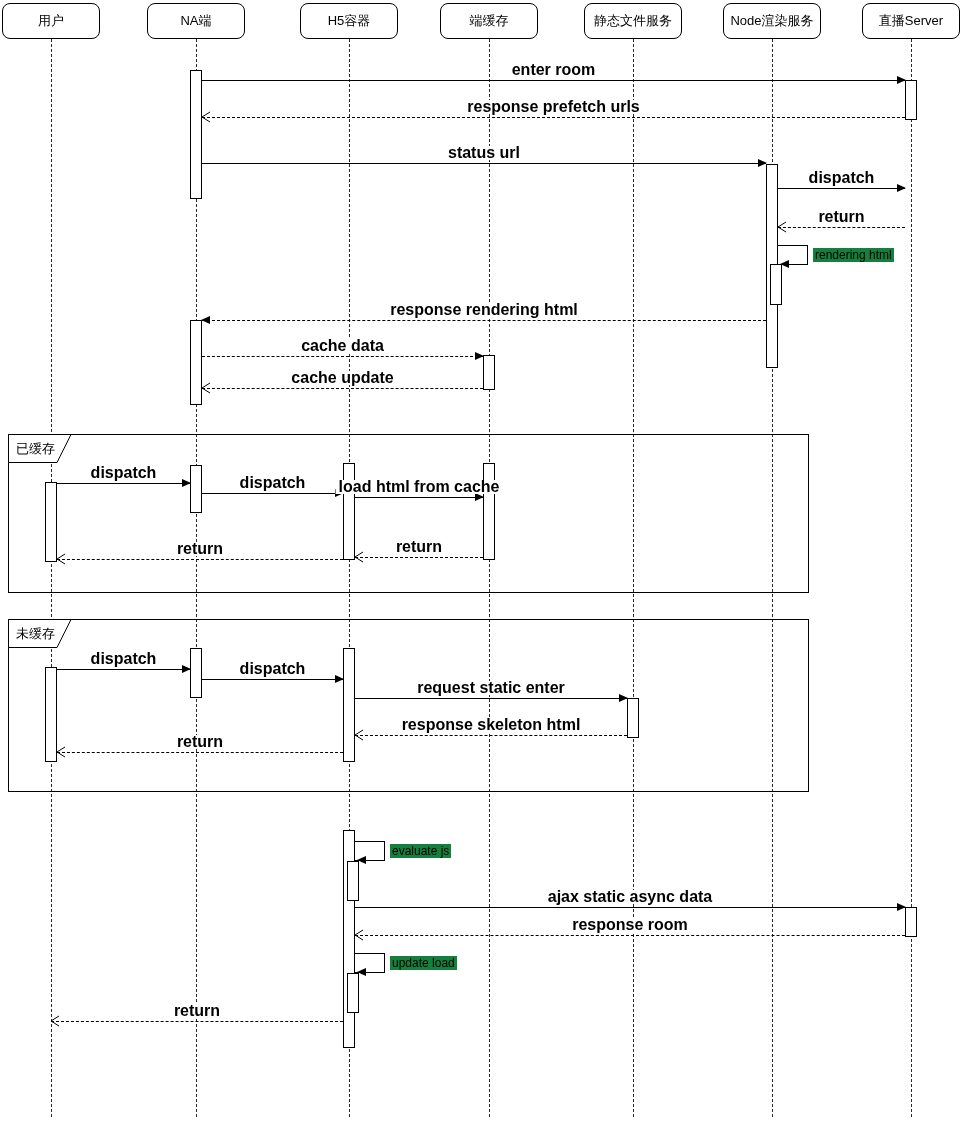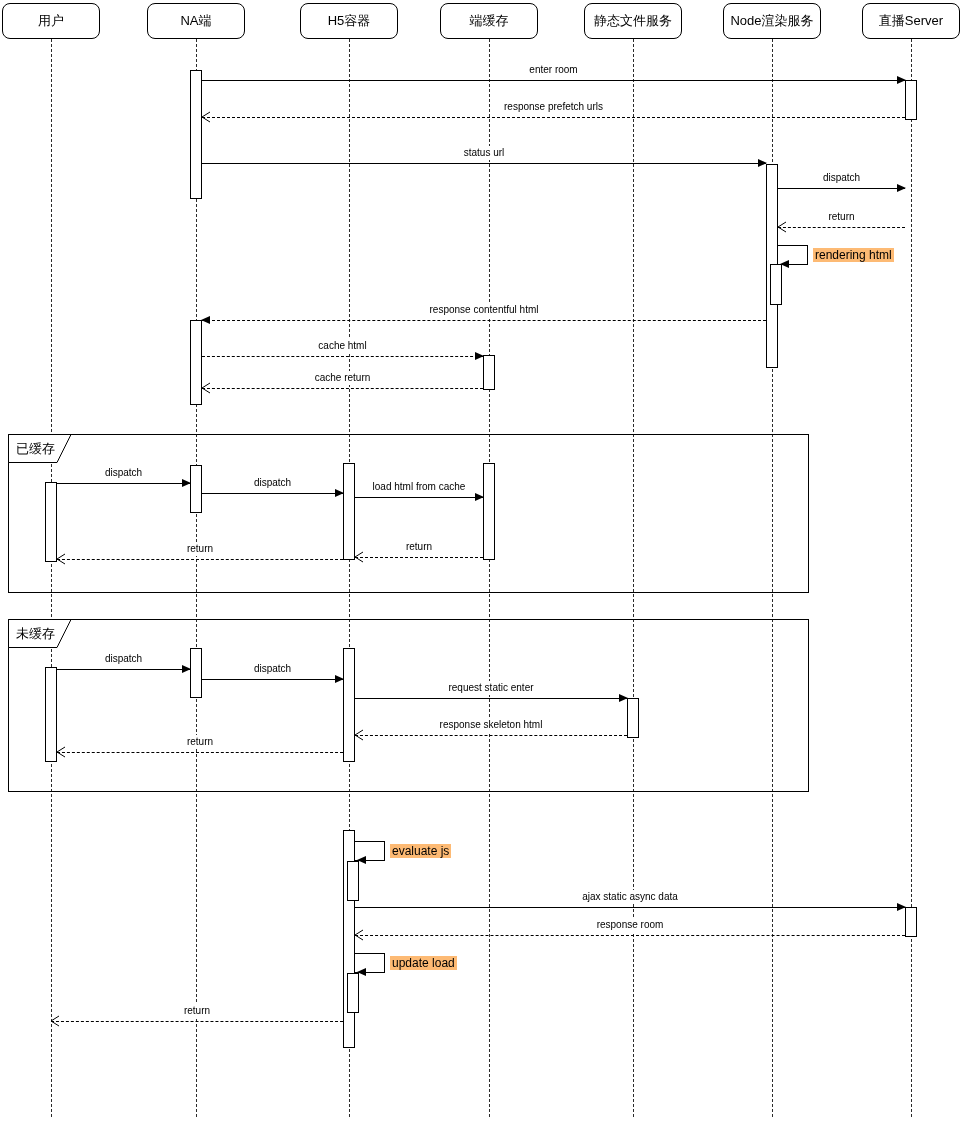--- a/index.html
+++ b/index.html
@@ -10,30 +10,30 @@
                border-radius:8px;display:flex;align-items:center;justify-content:center;
                font-size:13px;z-index:4;box-sizing:border-box;}
   .activation{position:absolute;width:12px;background:#fff;border:1px solid #000;z-index:2;box-sizing:border-box;}
   .frame{position:absolute;border:1px solid #000;z-index:1;box-sizing:border-box;}
   .frame-tab{position:absolute;top:-1px;left:-1px;width:64px;height:37px;z-index:2;}
   .frame-tab svg{position:absolute;left:0;top:0;}
   .frame-label{position:absolute;left:8px;top:6px;font-size:13px;white-space:nowrap;}
   .msg{position:absolute;height:0;z-index:3;}
   .msg .line{position:absolute;left:0;top:0;width:100%;border-top:1px solid #000;box-sizing:border-box;}
   .msg.dashed .line{border-top-style:dashed;}
-  .msg .label{position:absolute;top:-17px;left:50%;transform:translateX(-50%);font-size:10px;
-              background:#fff;padding:0 3px;white-space:nowrap;line-height:14px;}
+  .msg .label{position:absolute;top:-17px;left:50%;transform:translateX(-50%);font-size:16px;
+              background:#fff;padding:0 3px;white-space:nowrap;line-height:14px;font-weight:bold;}
   .head{position:absolute;width:0;height:0;}
   .head.fr{right:-1px;top:-4px;border-left:9px solid #000;border-top:4px solid transparent;border-bottom:4px solid transparent;}
   .head.fl{left:-1px;top:-4px;border-right:9px solid #000;border-top:4px solid transparent;border-bottom:4px solid transparent;}
   svg.head-open{position:absolute;left:-2px;top:-7px;}
   .selfmsg{position:absolute;width:30px;height:20px;border:1px solid #000;border-left:none;z-index:3;box-sizing:border-box;}
   .selfhead{position:absolute;left:2px;top:14px;width:0;height:0;
             border-right:9px solid #000;border-top:4px solid transparent;border-bottom:4px solid transparent;}
-  .self-label{position:absolute;left:35px;top:2px;font-size:12px;white-space:nowrap;background:#fdba74;padding:0 2px;}
+  .self-label{position:absolute;left:35px;top:2px;font-size:12px;white-space:nowrap;background:#15803d;padding:0 2px;}
 </style>
 </head>
 <body>
 
 <div id="stage">
 
   <div class="lifeline" style="left:51px"></div>
   <div class="lifeline" style="left:196px"></div>
   <div class="lifeline" style="left:349px"></div>
   <div class="lifeline" style="left:489px"></div>
@@ -128,33 +128,33 @@
       </svg>
     <span class="label">return</span>
   </div>
   <div class="selfmsg" style="left:778px;top:245px">
     <span class="selfhead"></span>
     <span class="self-label">rendering html</span>
   </div>
   <div class="msg dashed" style="left:202px;top:320px;width:564px">
     <i class="line"></i>
     <i class="head fl"></i>
-    <span class="label">response contentful html</span>
+    <span class="label">response rendering html</span>
   </div>
   <div class="msg dashed" style="left:202px;top:356px;width:281px">
     <i class="line"></i>
     <i class="head fr"></i>
-    <span class="label">cache html</span>
+    <span class="label">cache data</span>
   </div>
   <div class="msg dashed" style="left:202px;top:388px;width:281px">
     <i class="line"></i>
     <svg class="head-open" width="12" height="14" viewBox="0 0 12 14">
         <path d="M10,2 L2,7 L10,12" fill="none" stroke="#000"></path>
       </svg>
-    <span class="label">cache return</span>
+    <span class="label">cache update</span>
   </div>
 
   <div class="msg solid" style="left:57px;top:483px;width:133px">
     <i class="line"></i>
     <i class="head fr"></i>
     <span class="label">dispatch</span>
   </div>
   <div class="msg solid" style="left:202px;top:493px;width:141px">
     <i class="line"></i>
     <i class="head fr"></i>

